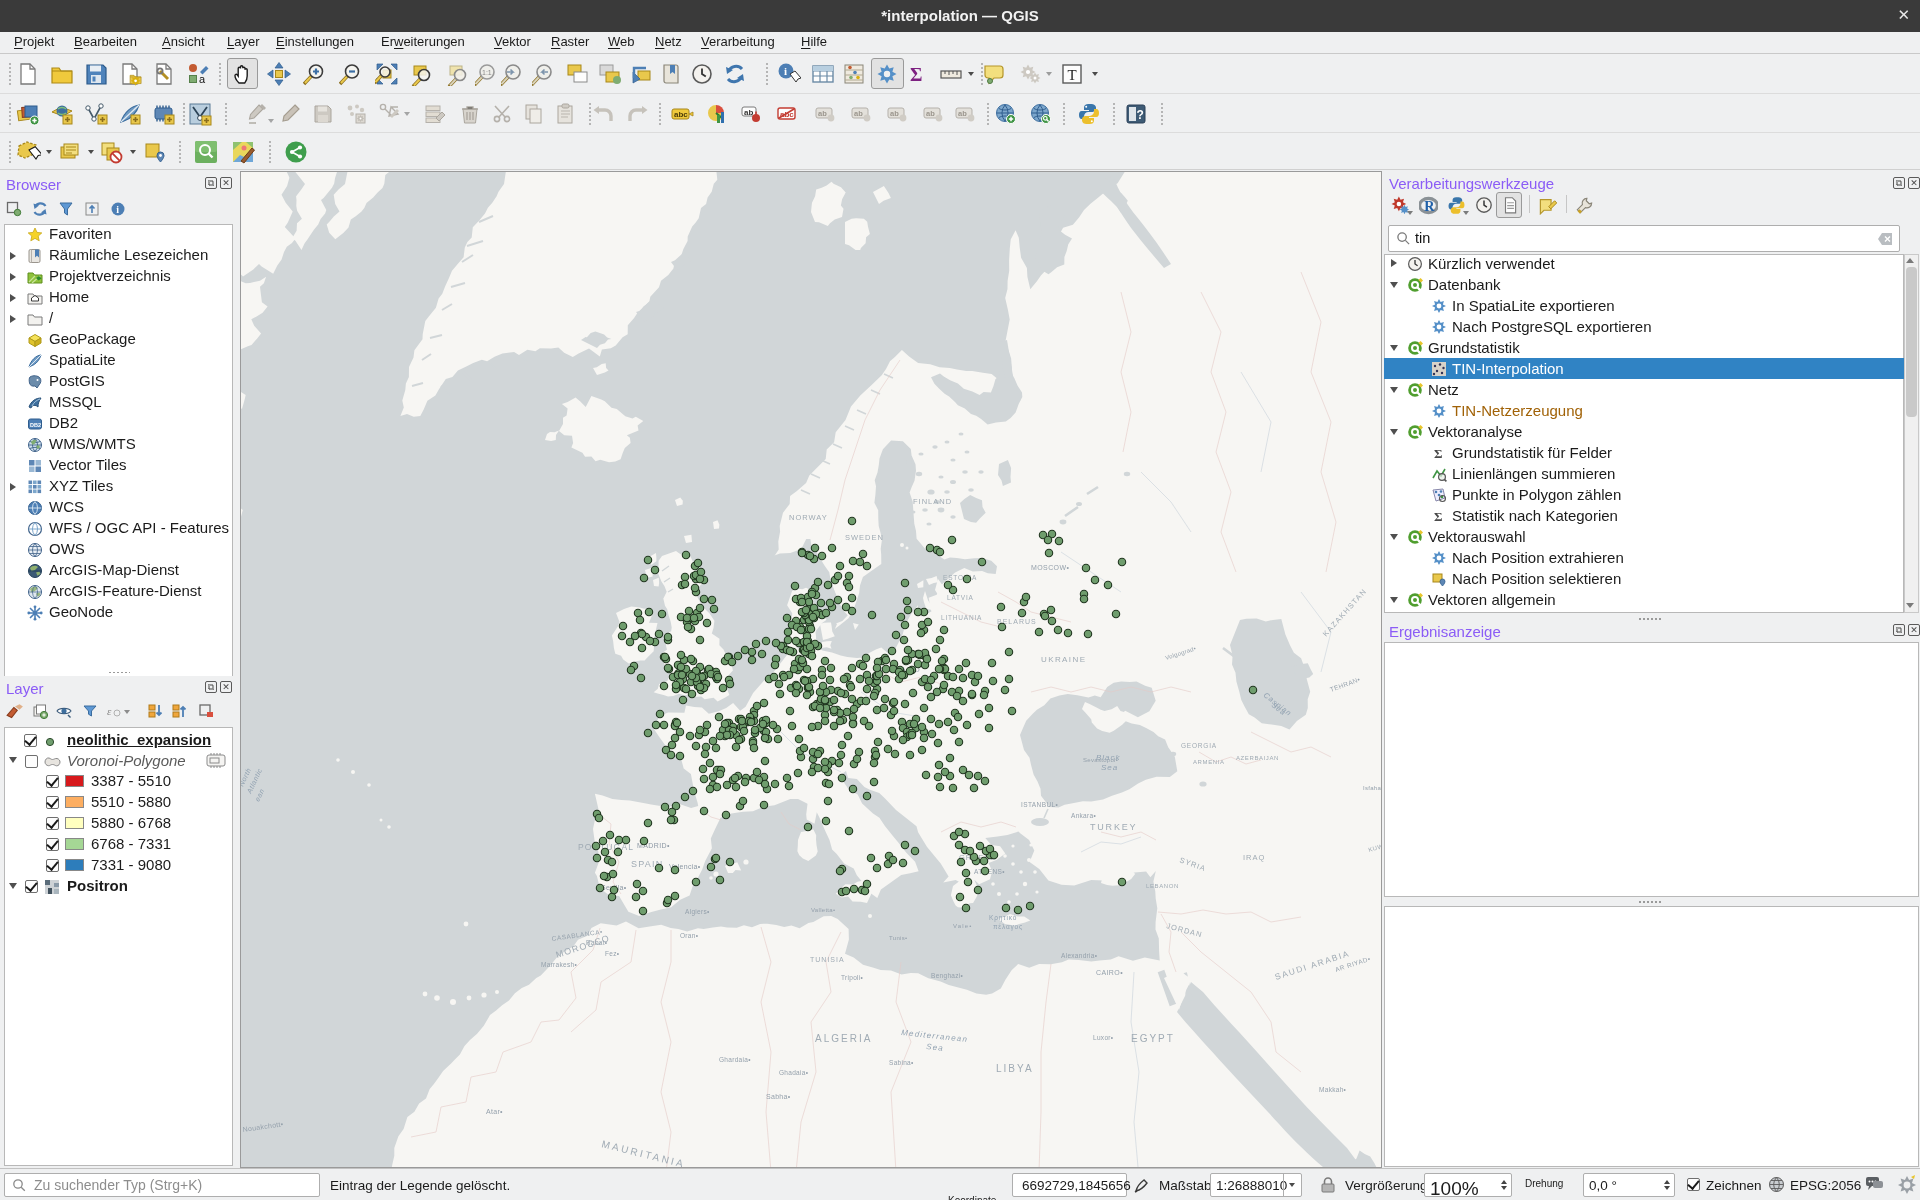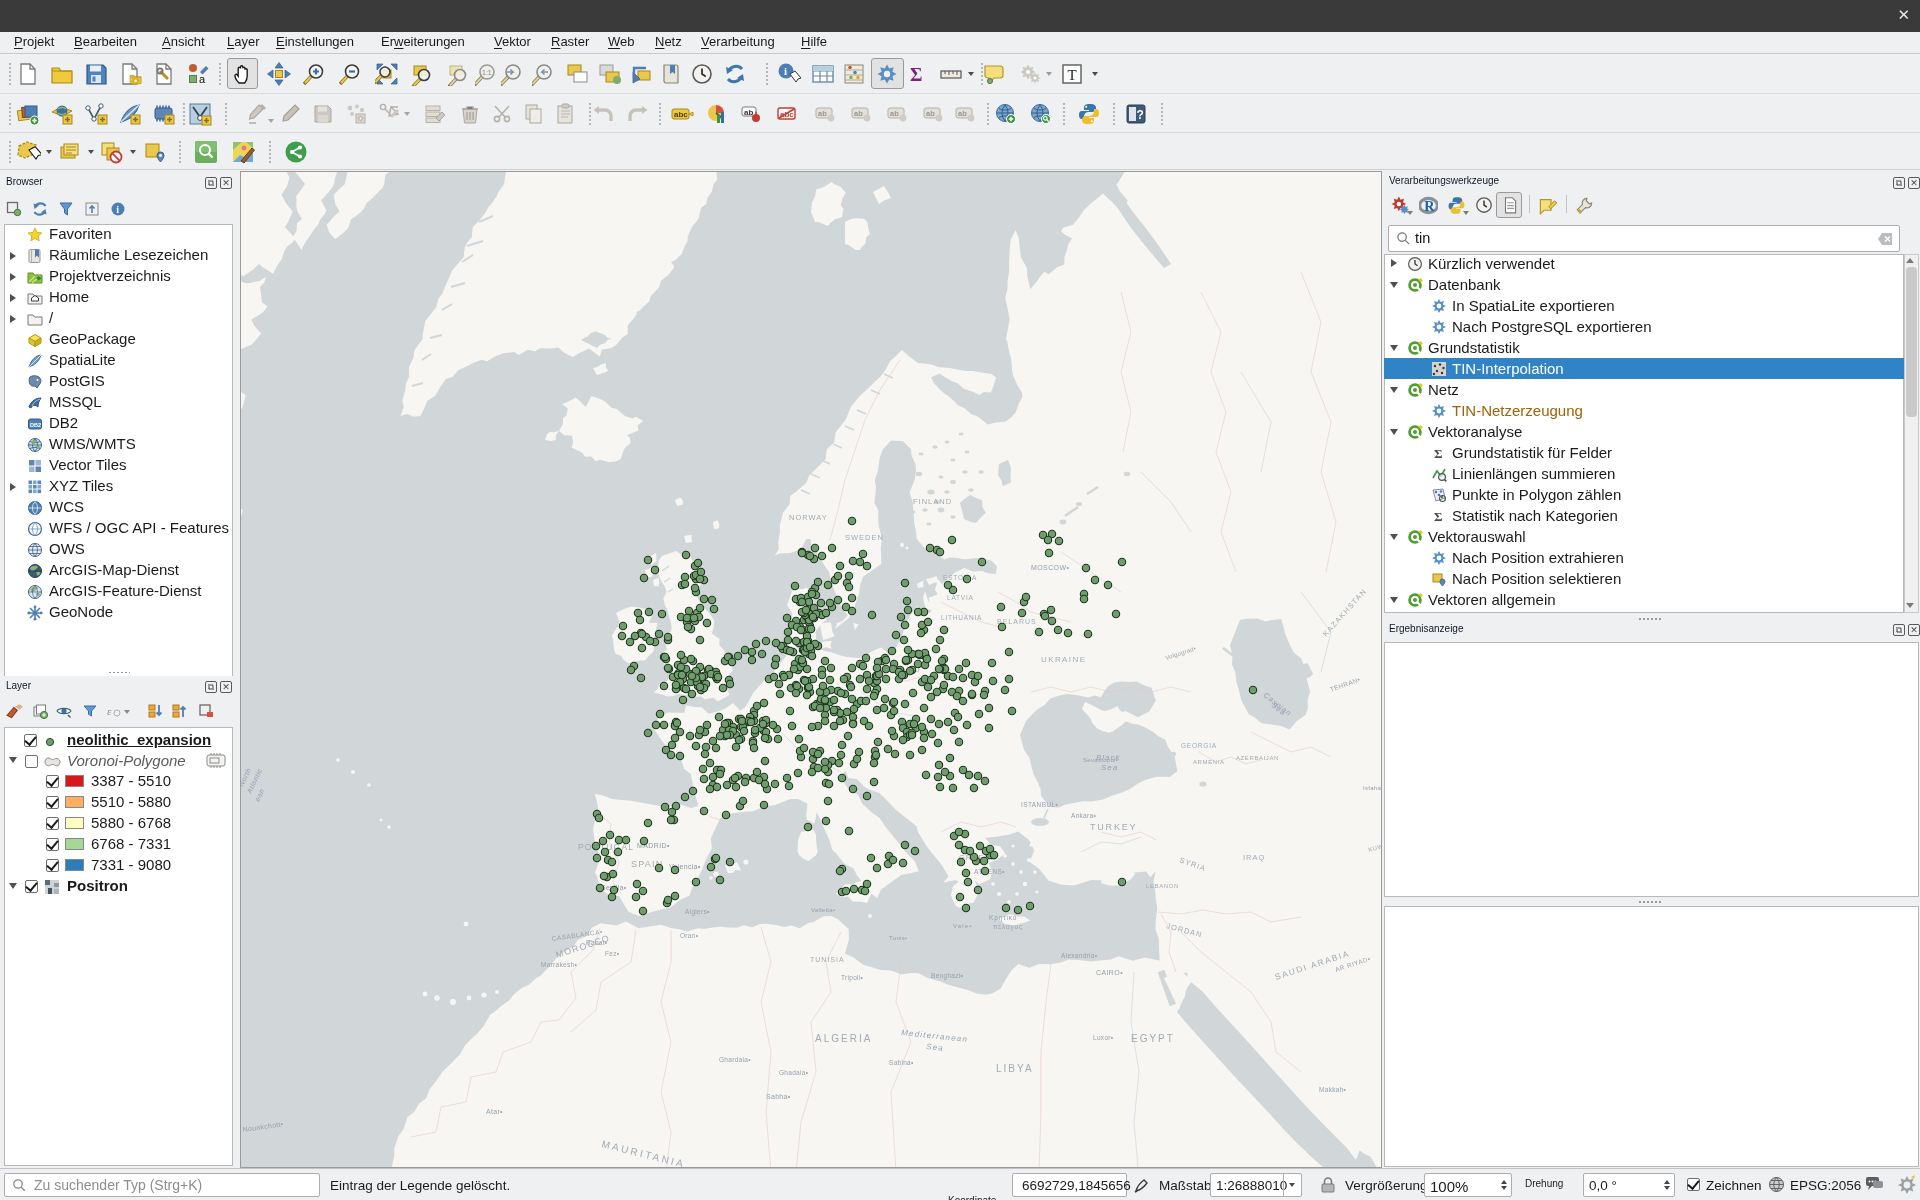--- a/index.html
+++ b/index.html
@@ -12,39 +12,40 @@
 #menubar u{text-decoration:underline;text-underline-offset:2px}
 .tb{position:absolute;left:0;width:1920px;background:#eff0f1}
 #tb1{top:55px;height:39px;border-bottom:1px solid #dcdcdc}
 #tb2{top:95px;height:38px;border-bottom:1px solid #dcdcdc}
 #tb3{top:134px;height:36px;border-bottom:1px solid #d0d0d0}
 .ic{position:absolute;width:24px;height:24px}
 .sep{position:absolute;width:4px;height:24px;background-image:radial-gradient(circle,#b5b5b5 1px,transparent 1.2px);background-size:4px 4px}
 .dd{position:absolute;width:0;height:0;border-left:3.5px solid transparent;border-right:3.5px solid transparent;border-top:4.5px solid #4a4a4a}
 .pressedbox{position:absolute;background:#e2e2e2;border:1px solid #9a9a9a;border-radius:3px}
 
-.ptitle{position:absolute;font-size:10px;color:#0f172a}
+.ptitle{position:absolute;font-size:15px;color:#8b5cf6}
 .pbtn{position:absolute;width:12px;height:12px;border:1px solid #5a5a5a;border-radius:2px;color:#4a4a4a;font-size:9px;line-height:10px;text-align:center}
 .white{position:absolute;background:#fff;border:1px solid #b8b8b8}
 .trow{position:absolute;font-size:15px;color:#1b1b1b;white-space:nowrap}
 .arr{position:absolute;width:0;height:0}
 .arr.r{border-top:4.5px solid transparent;border-bottom:4.5px solid transparent;border-left:6px solid #4f4f4f}
 .arr.d{border-left:4.5px solid transparent;border-right:4.5px solid transparent;border-top:6px solid #4f4f4f}
 .cb{position:absolute;width:13px;height:13px;border:1px solid #6f6f6f;border-radius:2px;background:#fdfdfd}
 .cb.c:after{content:"";position:absolute;left:2px;top:-1px;width:5px;height:9px;border:solid #1a1a1a;border-width:0 2px 2px 0;transform:rotate(40deg)}
 .sw{position:absolute;width:19px;height:12px;border:1px solid #888}
 #statusbar{position:absolute;left:0;top:1168px;width:1920px;height:32px;background:#eff0f1;border-top:1px solid #c2c2c2;font-size:13.5px;color:#1b1b1b}
 .inp{position:absolute;background:#fff;border:1px solid #aeaeae;border-radius:2px}
 .spin{position:absolute;background:#fff;border:1px solid #aeaeae;border-radius:2px}
 .spin .ar{position:absolute;right:4px;width:0;height:0;border-left:3.5px solid transparent;border-right:3.5px solid transparent}
 .spin .up{top:6px;border-bottom:4px solid #444}
 .spin .dn{bottom:6px;border-top:4px solid #444}
 </style></head>
 <body>
 <div id="titlebar">
+    <div class="t">*interpolation — QGIS</div>
     <div class="x">✕</div>
   </div>
 <div id="menubar">
 <span style="left:14px"><u>P</u>rojekt</span>
 <span style="left:74px"><u>B</u>earbeiten</span>
 <span style="left:162px"><u>A</u>nsicht</span>
 <span style="left:227px"><u>L</u>ayer</span>
 <span style="left:276px"><u>E</u>instellungen</span>
 <span style="left:381px">Er<u>w</u>eiterungen</span>
 <span style="left:494px"><u>V</u>ektor</span>
@@ -1873,21 +1874,21 @@
 <div class="dd" style="left:1289px;top:14px"></div>
 <svg class="abs" style="left:1320px;top:7px" width="16" height="18" viewBox="0 0 16 18">
       <rect x="2" y="8" width="12" height="8" rx="1" fill="#b5b5b5" stroke="#7a7a7a"></rect>
       <path d="M4.5 8V5.5a3.5 3.5 0 017 0V8" fill="none" stroke="#7a7a7a" stroke-width="1.6"></path>
     </svg>
 <div class="abs" style="left:1345px;top:9px;font-size:13.5px">Vergrößerung</div>
 <div class="spin" style="left:1424px;top:4px;width:88px;height:24px">
       <div class="ar up"></div>
       <div class="ar dn"></div>
     </div>
-<div class="abs" style="left:1430px;top:9px;font-size:15px">100%</div>
+<div class="abs" style="left:1430px;top:9px;font-size:19px">100%</div>
 <div class="abs" style="left:1525px;top:9px;font-size:10px">Drehung</div>
 <div class="spin" style="left:1583px;top:4px;width:92px;height:24px">
       <div class="ar up"></div>
       <div class="ar dn"></div>
     </div>
 <div class="abs" style="left:1589px;top:9px;font-size:13.5px">0,0 °</div>
 <div class="cb c" style="left:1687px;top:9px"></div>
 <div class="abs" style="left:1706px;top:9px;font-size:13.5px">Zeichnen</div>
 <svg class="abs" style="left:1768px;top:7px" width="17" height="17" viewBox="0 0 17 17">
       <circle cx="8.5" cy="8.5" r="7" fill="#c9cdd1" stroke="#5a5a5a"></circle>

